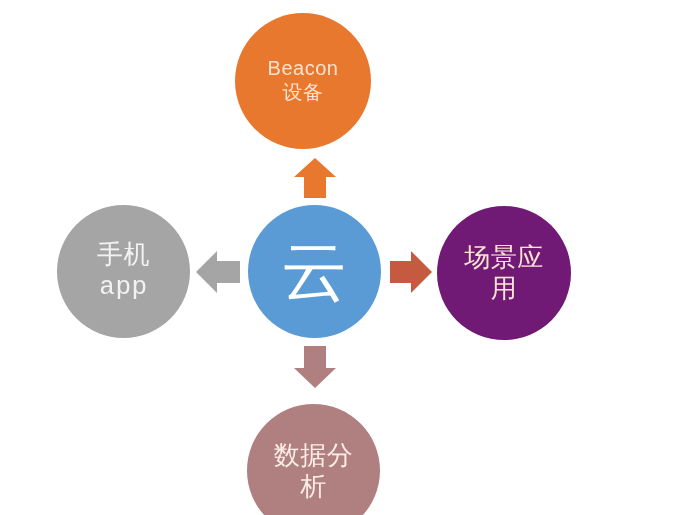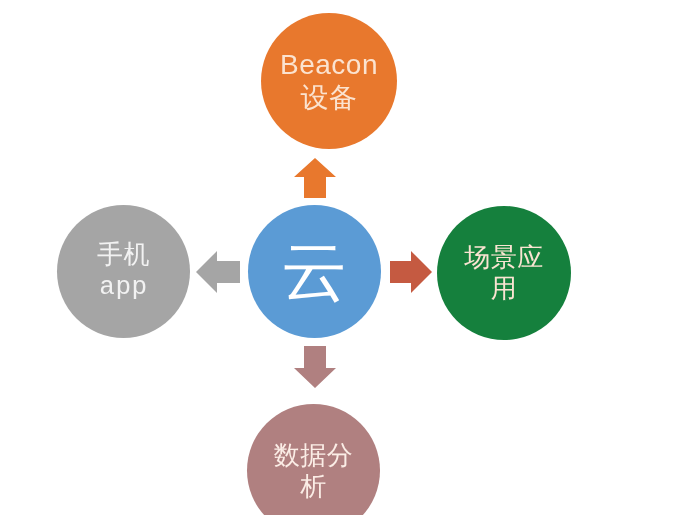--- a/index.html
+++ b/index.html
@@ -35,25 +35,25 @@
     letter-spacing: 0.5px;
   }
   .node-label {
     display: block;
     white-space: pre-line;
     padding: 0 6px;
   }
 
   
   #node-beacon {
-    left: 261px;
+    left: 235px;
     top: 13px;
     width: 136px;
     height: 136px;
-    font-size: 28px;
+    font-size: 20px;
   }
   
   #node-cloud {
     left: 248px;
     top: 205px;
     width: 133px;
     height: 133px;
     font-size: 66px;
     font-weight: 300;
   }
@@ -120,21 +120,21 @@
 
   <div id="node-mobile-app" class="node-circle" style="background-color: rgb(165, 165, 165); color: rgb(242, 242, 242); font-family: Liberation Mono, monospace;">
     <span class="node-label">手机
 app</span>
   </div>
 
   <div id="node-cloud" class="node-circle" style="background-color: rgb(91, 155, 213); color: rgb(255, 255, 255);">
     <span class="node-label">云</span>
   </div>
 
-  <div id="node-scenario" class="node-circle" style="background-color: #15803d; color: rgb(250, 228, 210);">
+  <div id="node-scenario" class="node-circle" style="background-color: #701a75; color: rgb(250, 228, 210);">
     <span class="node-label">场景应
 用</span>
   </div>
 
   <div id="node-analytics" class="node-circle" style="background-color: rgb(176, 128, 128); color: rgb(251, 237, 230);">
     <span class="node-label">数据分
 析</span>
   </div>
 
 </div>

